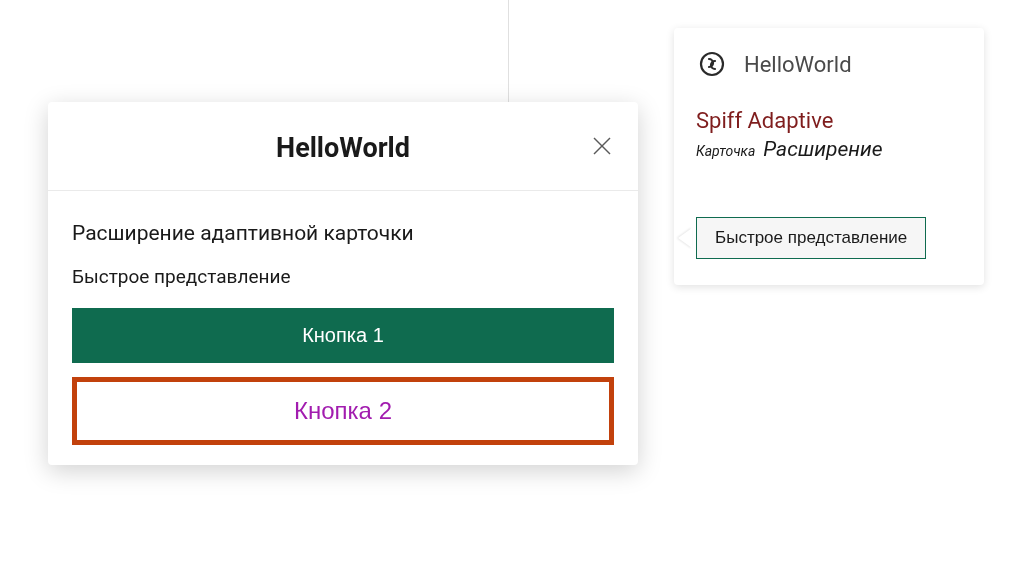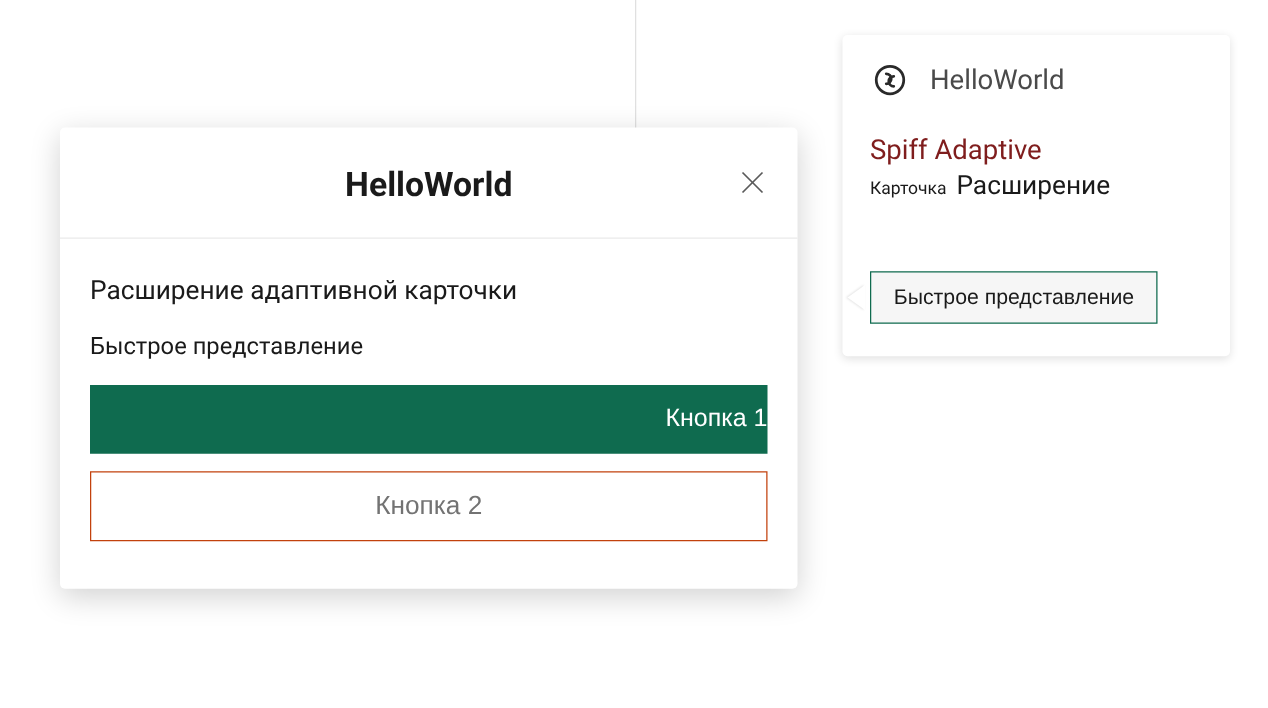--- a/index.html
+++ b/index.html
@@ -50,20 +50,21 @@
     .small-card-line1 {
       font-size: 22px;
       color: #7f1d1d;
       margin-bottom: 4px;
     }
     .small-card-line2 {
       display: flex;
       align-items: baseline;
       gap: 8px;
       margin-bottom: 56px;
+      font-style: italic;
     }
     .small-card-line2-prefix {
       font-size: 14px;
       color: #1a1a1a;
     }
     .small-card-line2-main {
       font-size: 21px;
       color: #1a1a1a;
       text-align: right;
     }
@@ -115,50 +116,49 @@
       top: 50%;
       transform: translateY(-50%);
       width: 24px;
       height: 24px;
       cursor: pointer;
       display: flex;
       align-items: center;
       justify-content: center;
     }
     .modal-body {
-      padding: 30px 24px 38px 24px;
+      padding: 30px 24px 20px 24px;
     }
     .modal-text1 {
       font-size: 21px;
       color: #1a1a1a;
       margin-bottom: 20px;
     }
     .modal-text2 {
       font-size: 19px;
       color: #1a1a1a;
       margin-bottom: 20px;
     }
     .modal-button-primary {
       width: 100%;
       background: #0f6b4f;
       color: #fff;
       font-size: 20px;
       padding: 16px 0;
       border: none;
       cursor: pointer;
       margin-bottom: 14px;
-      text-align: right;
     }
     .modal-button-secondary {
       width: 100%;
       background: #fff;
-      color: #737373;
-      font-size: 21px;
+      color: #a21caf;
+      font-size: 24px;
       padding: 15px 0;
-      border: 1px solid #c2410c;
+      border: 5px solid #c2410c;
       cursor: pointer;
     }
   </style>
 </head>
 <body>
 
 <div class="vertical-divider"></div>
 
 <div class="small-card">
   <div class="small-card-header">

